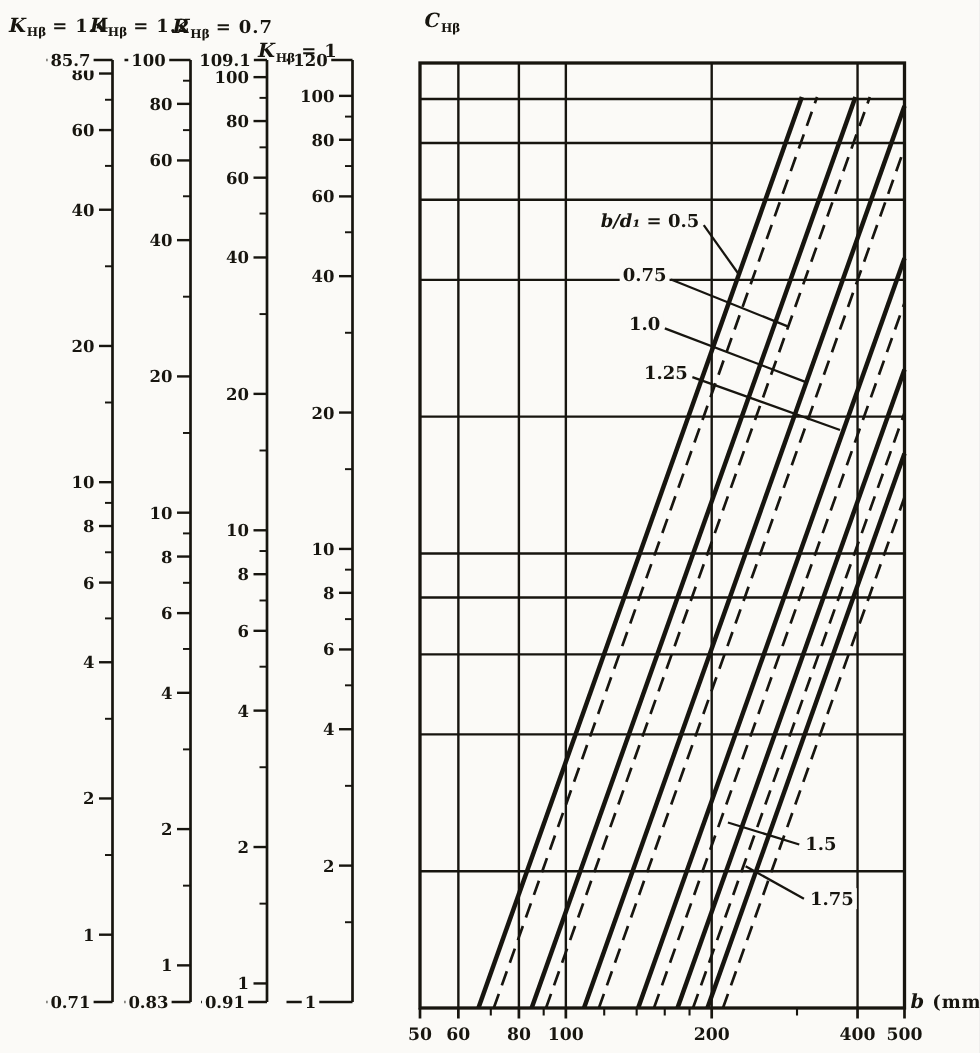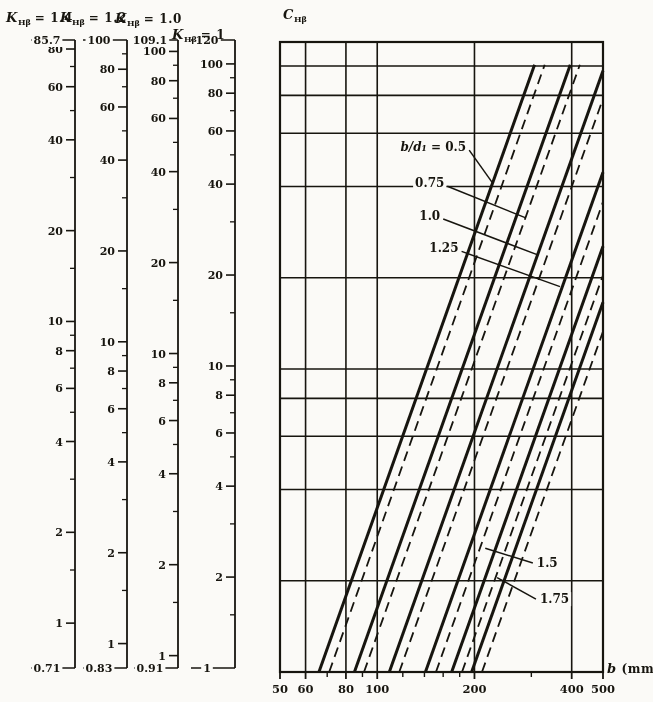--- a/index.html
+++ b/index.html
@@ -247,20 +247,20 @@
         <line x1="535.9570922851562" y1="599.1126426779215" x2="497.0876081132368" y2="577.5373682123783" stroke="#17150f" stroke-width="1.5"></line>
         <rect x="537.9570922851562" y="592.1126708984375" width="33.234375" height="14" fill="#fbfaf7"></rect>
         <text x="539.9570792269354" y="603.1126426779215" font-size="12" font-weight="700"><tspan>1.75</tspan></text>
       </g>
     </svg>
 
   <div class="lbl k1"><i>K</i><sub>Hβ</sub><span class="eq">= 1.4</span></div>
 
   <div class="lbl k2"><i>K</i><sub>Hβ</sub><span class="eq">= 1.2</span></div>
 
-  <div class="lbl k3"><i>K</i><sub>Hβ</sub><span class="eq">= 1.0</span></div>
+  <div class="lbl k3"><i>K</i><sub>Hβ</sub><span class="eq">= 0.7</span></div>
 
   <div class="lbl k4"><i>K</i><sub>Hβ</sub><span class="eq">= 1</span></div>
 
   <div class="lbl ytitle"><i>C</i><sub>Hβ</sub></div>
 
   <div class="lbl xtitle"><i>b</i><span> (mm)</span></div>
 </div>
 
 </body></html>

